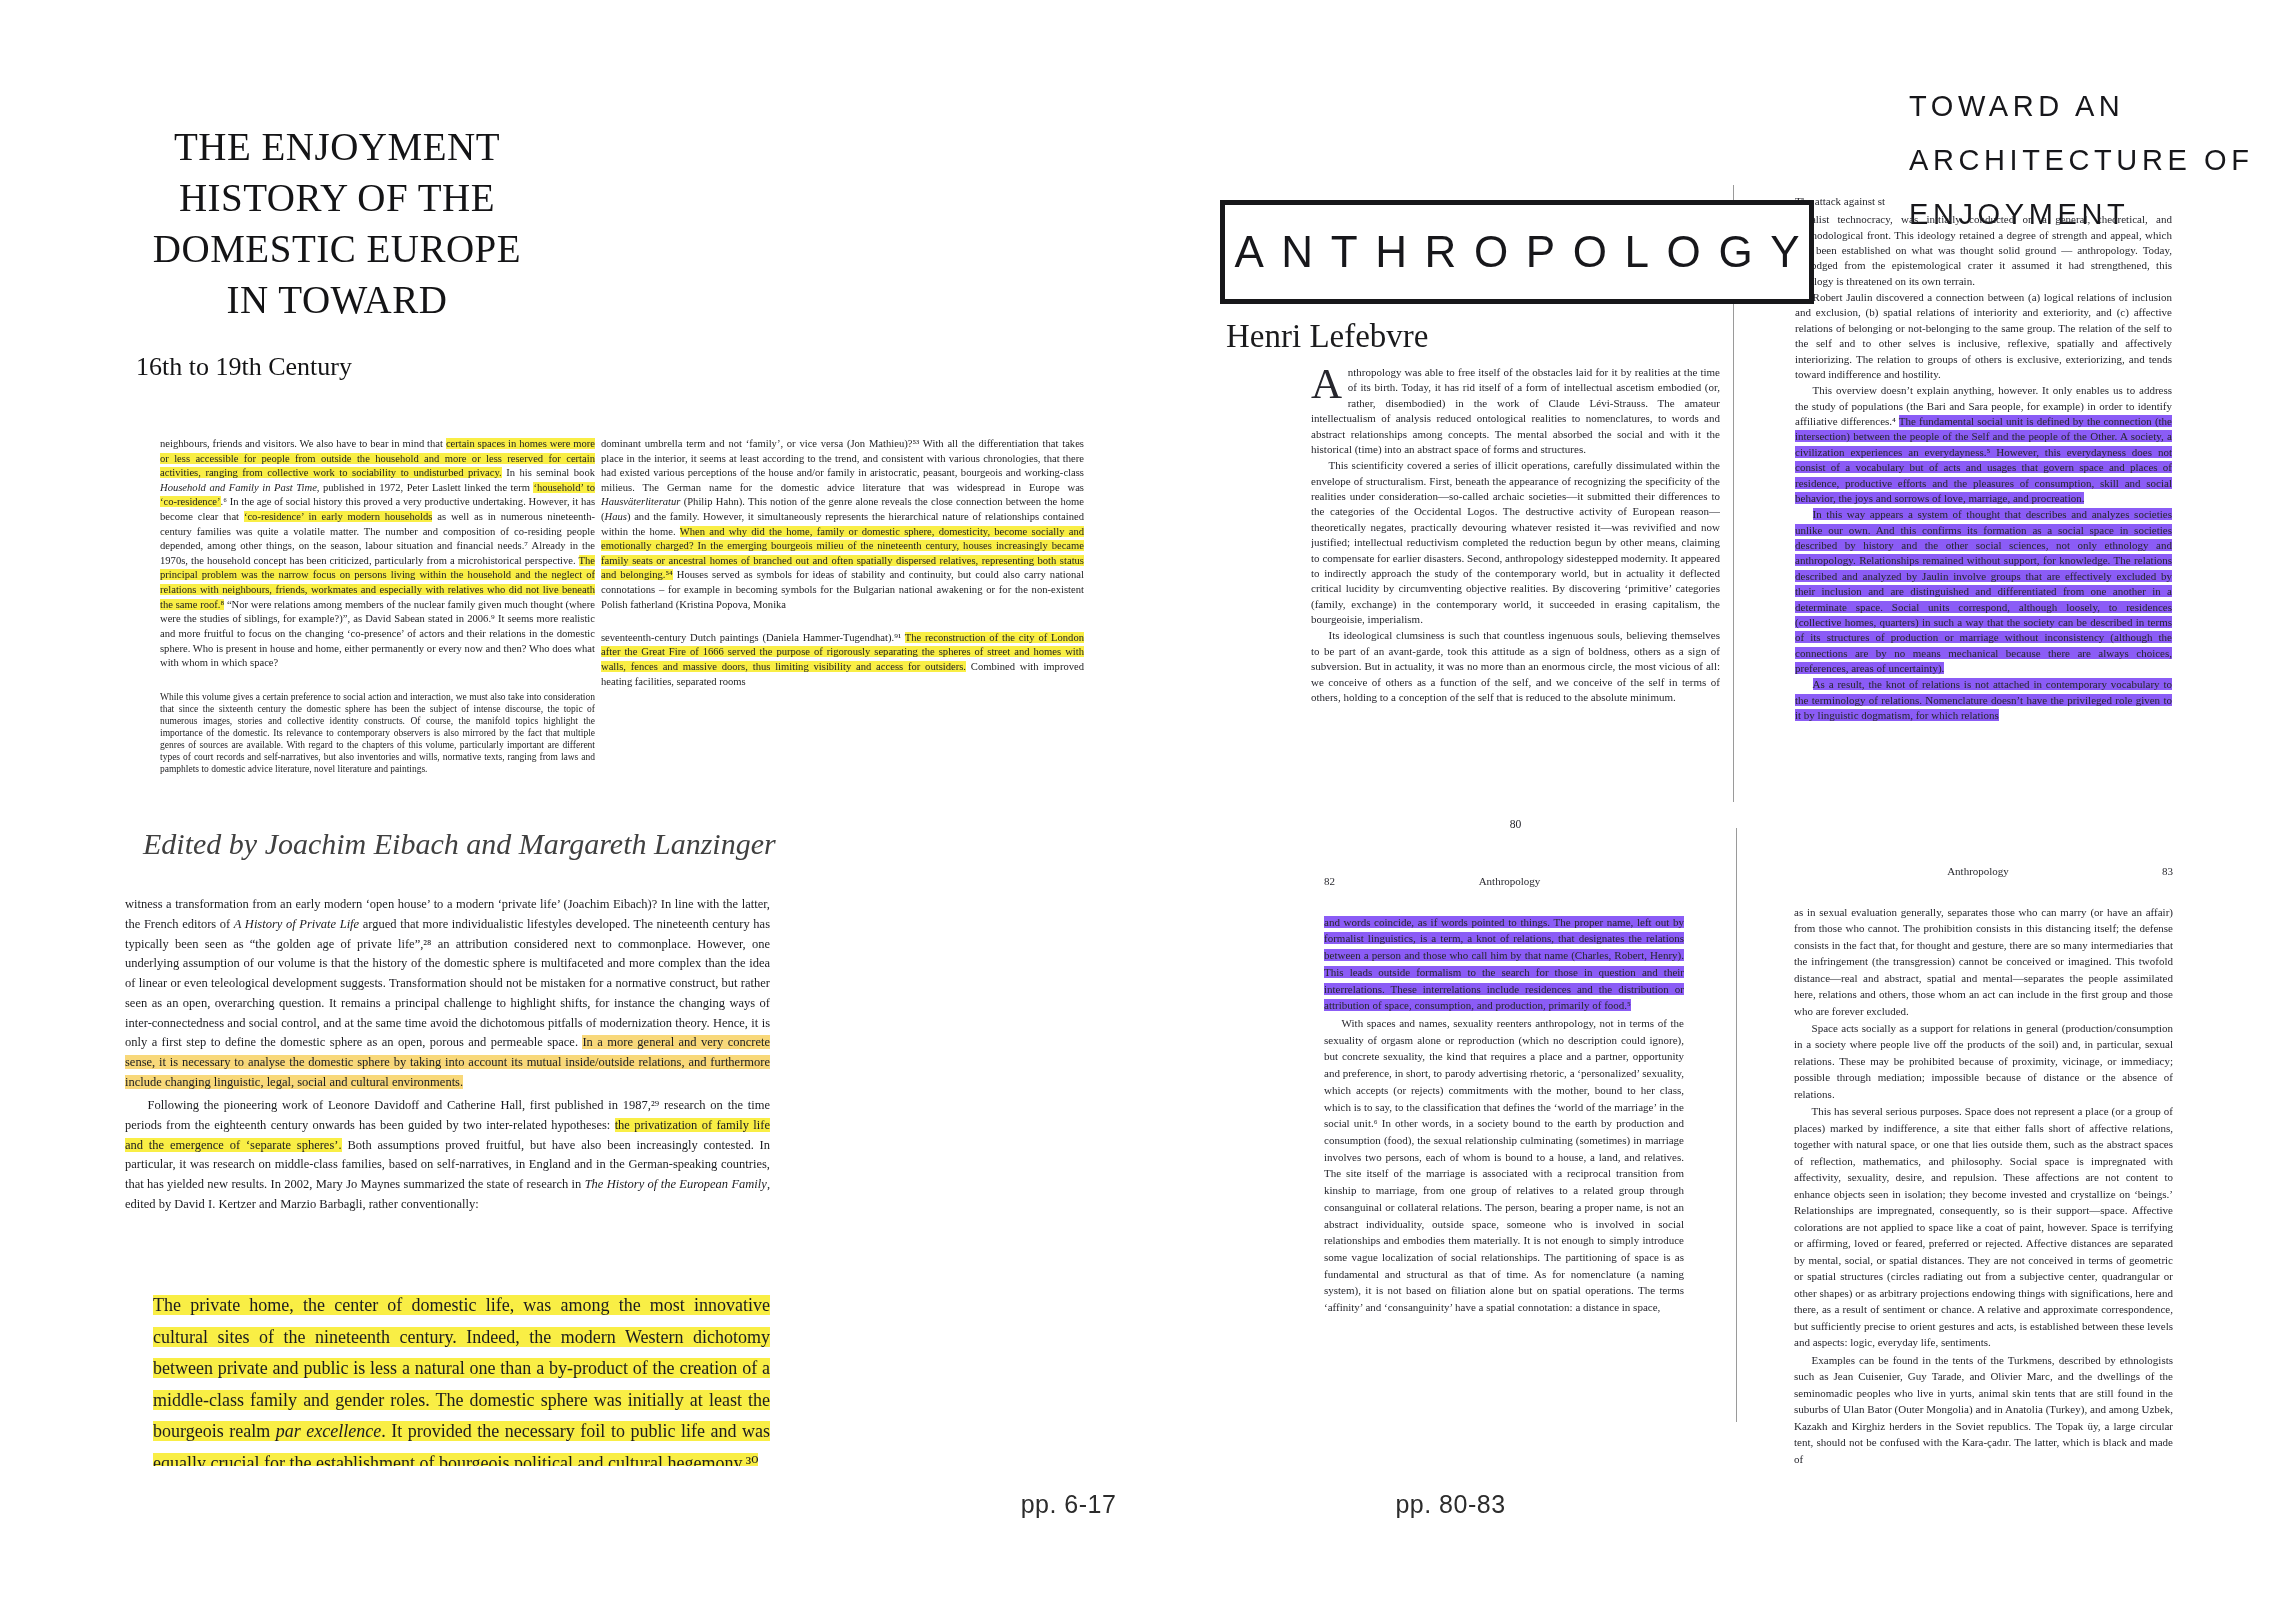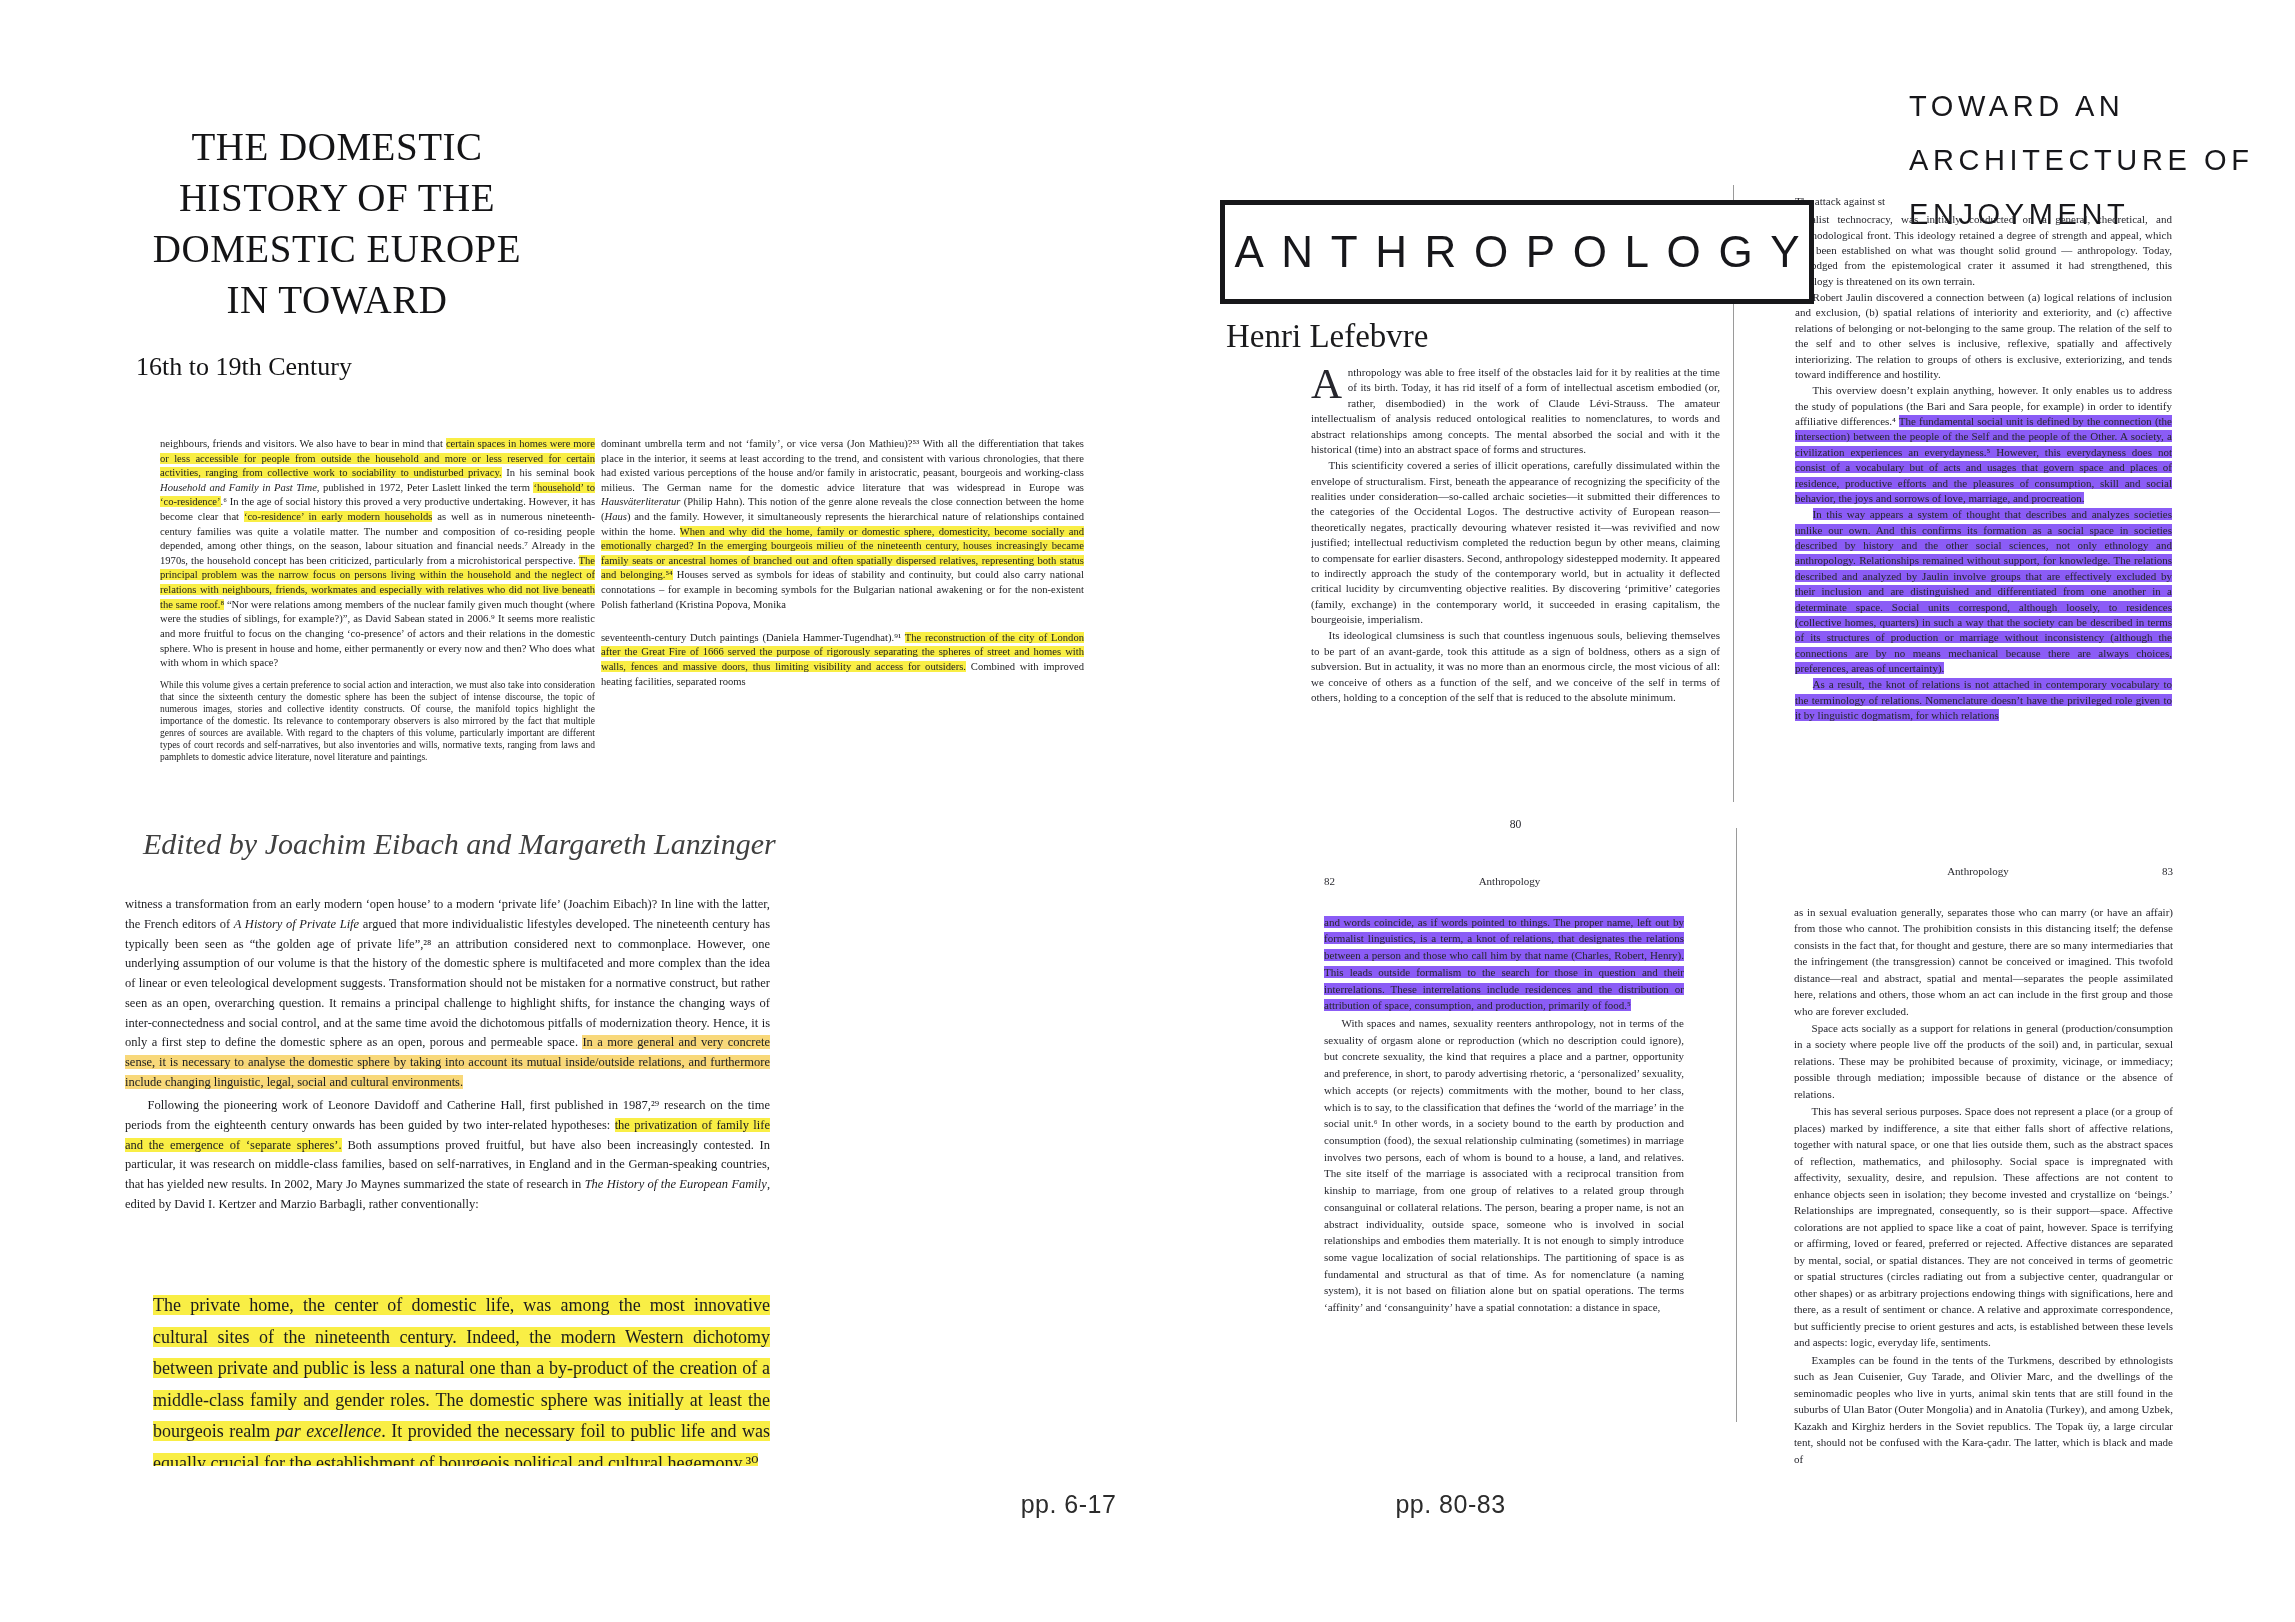--- a/index.html
+++ b/index.html
@@ -5,21 +5,21 @@
   html,body{margin:0;padding:0;background:#ffffff;}
   #canvas{position:relative;width:2295px;height:1623px;background:#ffffff;overflow:hidden;
           font-family:"Liberation Serif","DejaVu Serif",serif;color:#1b1b1f;}
   .abs{position:absolute;}
   
   .book-title{width:402px;left:136px;top:121px;text-align:center;font-size:39px;line-height:51px;
               letter-spacing:0.5px;color:#141416;}
   .book-subtitle{width:402px;left:136px;top:352px;text-align:left;font-size:26px;color:#141416;}
   .colblock{font-size:10.6px;line-height:1.38;text-align:justify;color:#1c1c1e;overflow:hidden;}
   .colblock p{margin:0;}
-  .colblock p + p{margin-top:9px;}
+  .colblock p + p{margin-top:21px;}
   .colblock .small{font-size:9.5px;line-height:1.26;}
   .col1{left:160px;top:437px;width:435px;height:352px;}
   .col2{left:601px;top:437px;width:483px;height:352px;}
   .col2 p + p{margin-top:18.5px;}
   .edited-by{left:143px;top:827px;width:694px;font-style:italic;font-size:30px;color:#404040;}
   .intro{left:125px;top:895px;width:645px;height:384px;font-size:12.5px;line-height:1.58;
          text-align:justify;overflow:hidden;}
   .intro p{margin:0;}
   .intro p + p{margin-top:3.7px;text-indent:1.8em;}
   .quote{left:153px;top:1290px;width:617px;height:176px;font-size:18px;line-height:1.75;
@@ -56,21 +56,21 @@
   .hl-amber{background:#f8d87a;}
   .hl-cream{background:#8b5cf6;}
   .dropcap{float:left;font-size:43px;line-height:0.76;padding:2.8px 5.6px 0 0;color:#26262d;}
 </style>
 </head>
 <body>
 
 <div id="canvas">
 
   <div class="abs book-title">
-    <div>THE DOMESTIC</div>
+    <div>THE ENJOYMENT</div>
     <div>HISTORY OF THE</div>
     <div>DOMESTIC EUROPE</div>
     <div>IN TOWARD</div>
   </div>
   <div class="abs book-subtitle">16th to 19th Century</div>
 
   <div class="abs colblock col1">
     <p><span>neighbours, friends and visitors. We also have to bear in mind that </span><span class="hl-yellow">certain spaces in homes were more or less accessible for people from outside the household and more or less reserved for certain activities, ranging from collective work to sociability to undisturbed privacy.</span><span> In his seminal book </span><span style="font-style: italic;">Household and Family in Past Time</span><span>, published in 1972, Peter Laslett linked the term </span><span class="hl-yellow">‘household’ to ‘co-residence’</span><span>.⁶ In the age of social history this proved a very productive undertaking. However, it has become clear that </span><span class="hl-yellow">‘co-residence’ in early modern households</span><span> as well as in numerous nineteenth-century families was quite a volatile matter. The number and composition of co-residing people depended, among other things, on the season, labour situation and financial needs.⁷ Already in the 1970s, the household concept has been criticized, particularly from a microhistorical perspective. </span><span class="hl-yellow">The principal problem was the narrow focus on persons living within the household and the neglect of relations with neighbours, friends, workmates and especially with relatives who did not live beneath the same roof.⁸</span><span> “Nor were relations among members of the nuclear family given much thought (where were the studies of siblings, for example?)”, as David Sabean stated in 2006.⁹ It seems more realistic and more fruitful to focus on the changing ‘co-presence’ of actors and their relations in the domestic sphere. Who is present in house and home, either permanently or every now and then? Who does what with whom in which space?</span></p>
     <p class="small"><span>While this volume gives a certain preference to social action and interaction, we must also take into consideration that since the sixteenth century the domestic sphere has been the subject of intense discourse, the topic of numerous images, stories and collective identity constructs. Of course, the manifold topics highlight the importance of the domestic. Its relevance to contemporary observers is also mirrored by the fact that multiple genres of sources are available. With regard to the chapters of this volume, particularly important are different types of court records and self-narratives, but also inventories and wills, normative texts, ranging from laws and pamphlets to domestic advice literature, novel literature and paintings.</span></p>
   </div>

